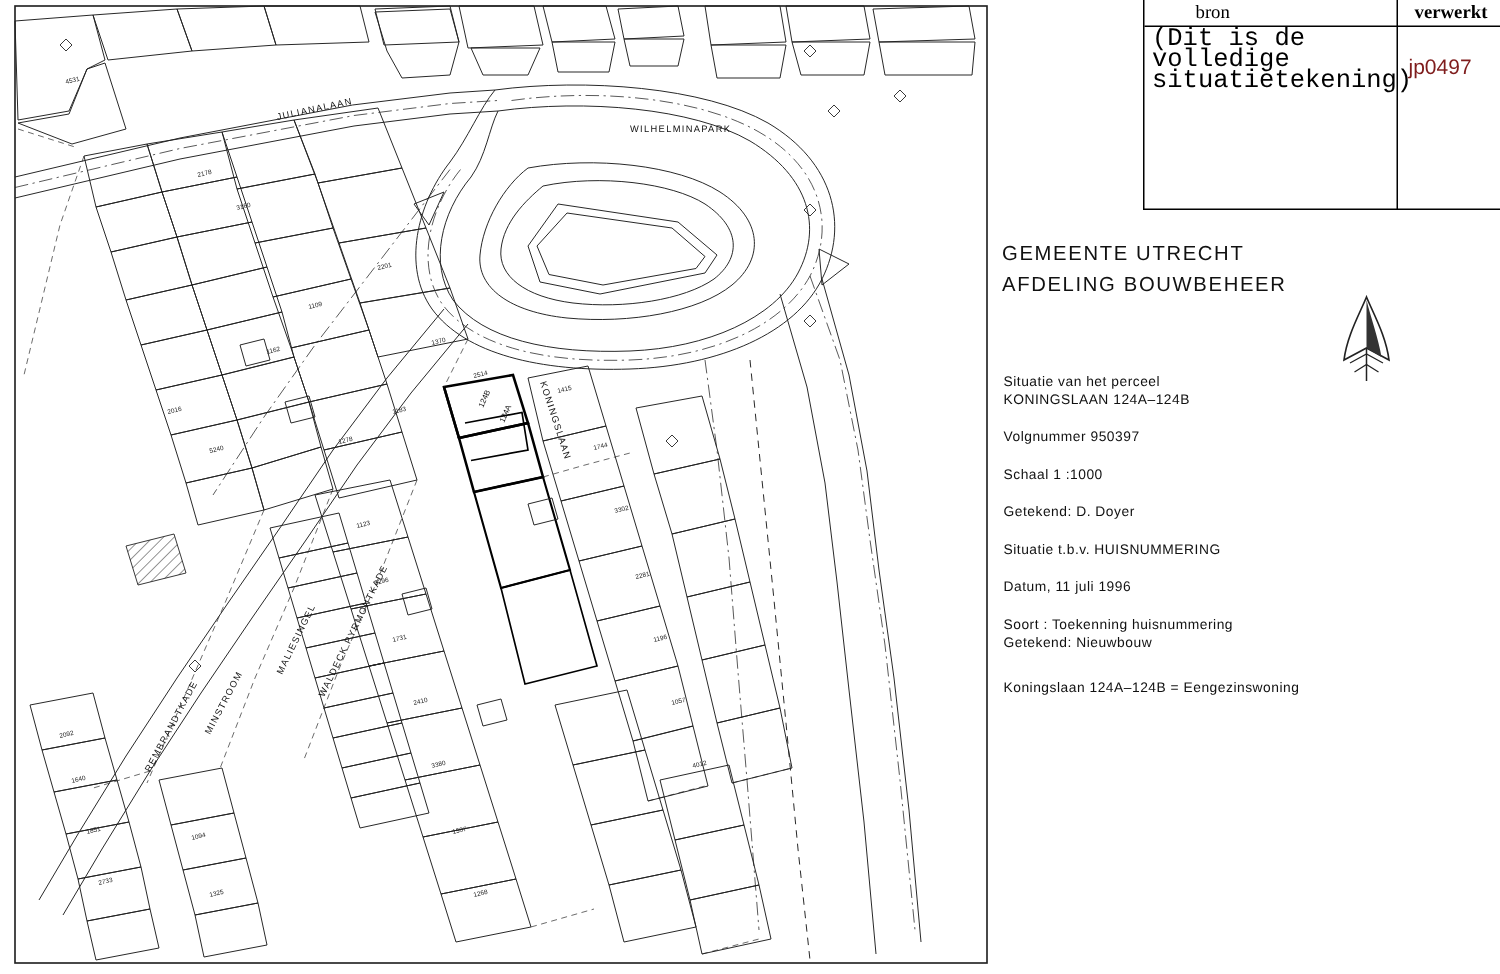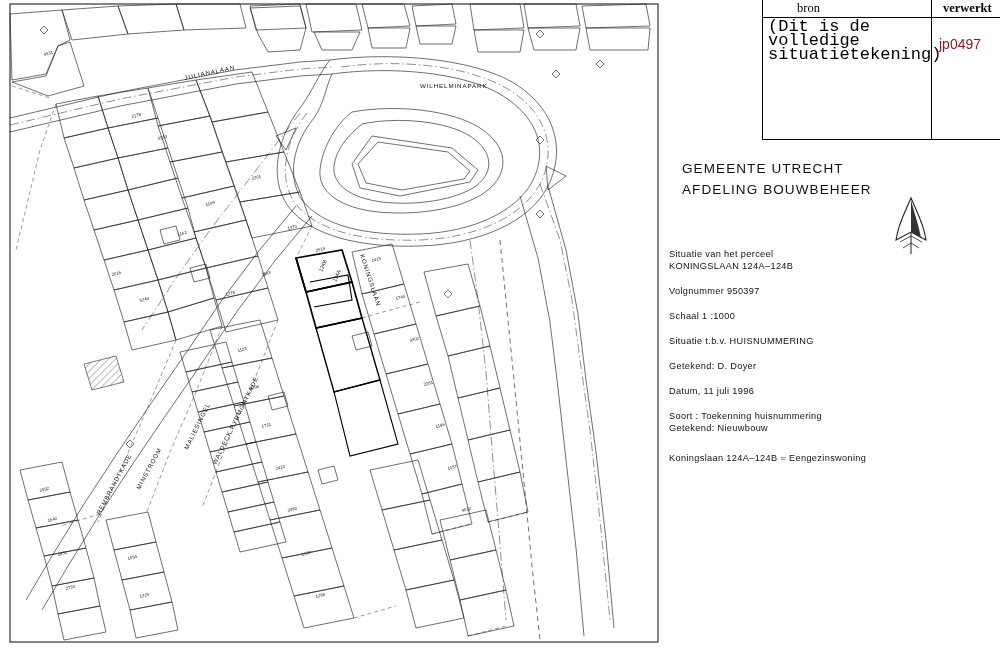--- a/index.html
+++ b/index.html
@@ -108,21 +108,21 @@
     left: 176px;
     top: 36px;
     font-family: Liberation Sans, sans-serif;
     font-size: 14px;
     color: #7f1d1d;
   }
 
   
   #agency {
     position: absolute;
-    left: 14px;
+    left: 0;
     top: 158px;
     width: 260px;
   }
   #agency .line {
     font-family: "Liberation Sans", sans-serif;
     font-size: 13.5px;
     letter-spacing: 1.1px;
     line-height: 21px;
     color: #111;
   }
@@ -441,20 +441,20 @@
       <path d="M14,46 L25,40 L36,46" fill="none" stroke="#222" stroke-width="0.8"></path>
       <path d="M17,52 L25,47 L33,52" fill="none" stroke="#222" stroke-width="0.8"></path>
     </svg>
   </div>
 
   <div id="details">
     <div class="detail tight">Situatie van het perceel</div>
     <div class="detail">KONINGSLAAN  124A–124B</div>
     <div class="detail">Volgnummer  950397</div>
     <div class="detail">Schaal 1 :1000</div>
+    <div class="detail">Getekend: D. Doyer</div>
     <div class="detail">Situatie t.b.v. HUISNUMMERING</div>
-    <div class="detail">Getekend: D. Doyer</div>
     <div class="detail">Datum, 11 juli 1996</div>
     <div class="detail tight">Soort : Toekenning huisnummering</div>
     <div class="detail">Getekend: Nieuwbouw</div>
     <div class="detail gap">Koningslaan  124A–124B = Eengezinswoning</div>
   </div>
 </div>
 
 </body></html>

